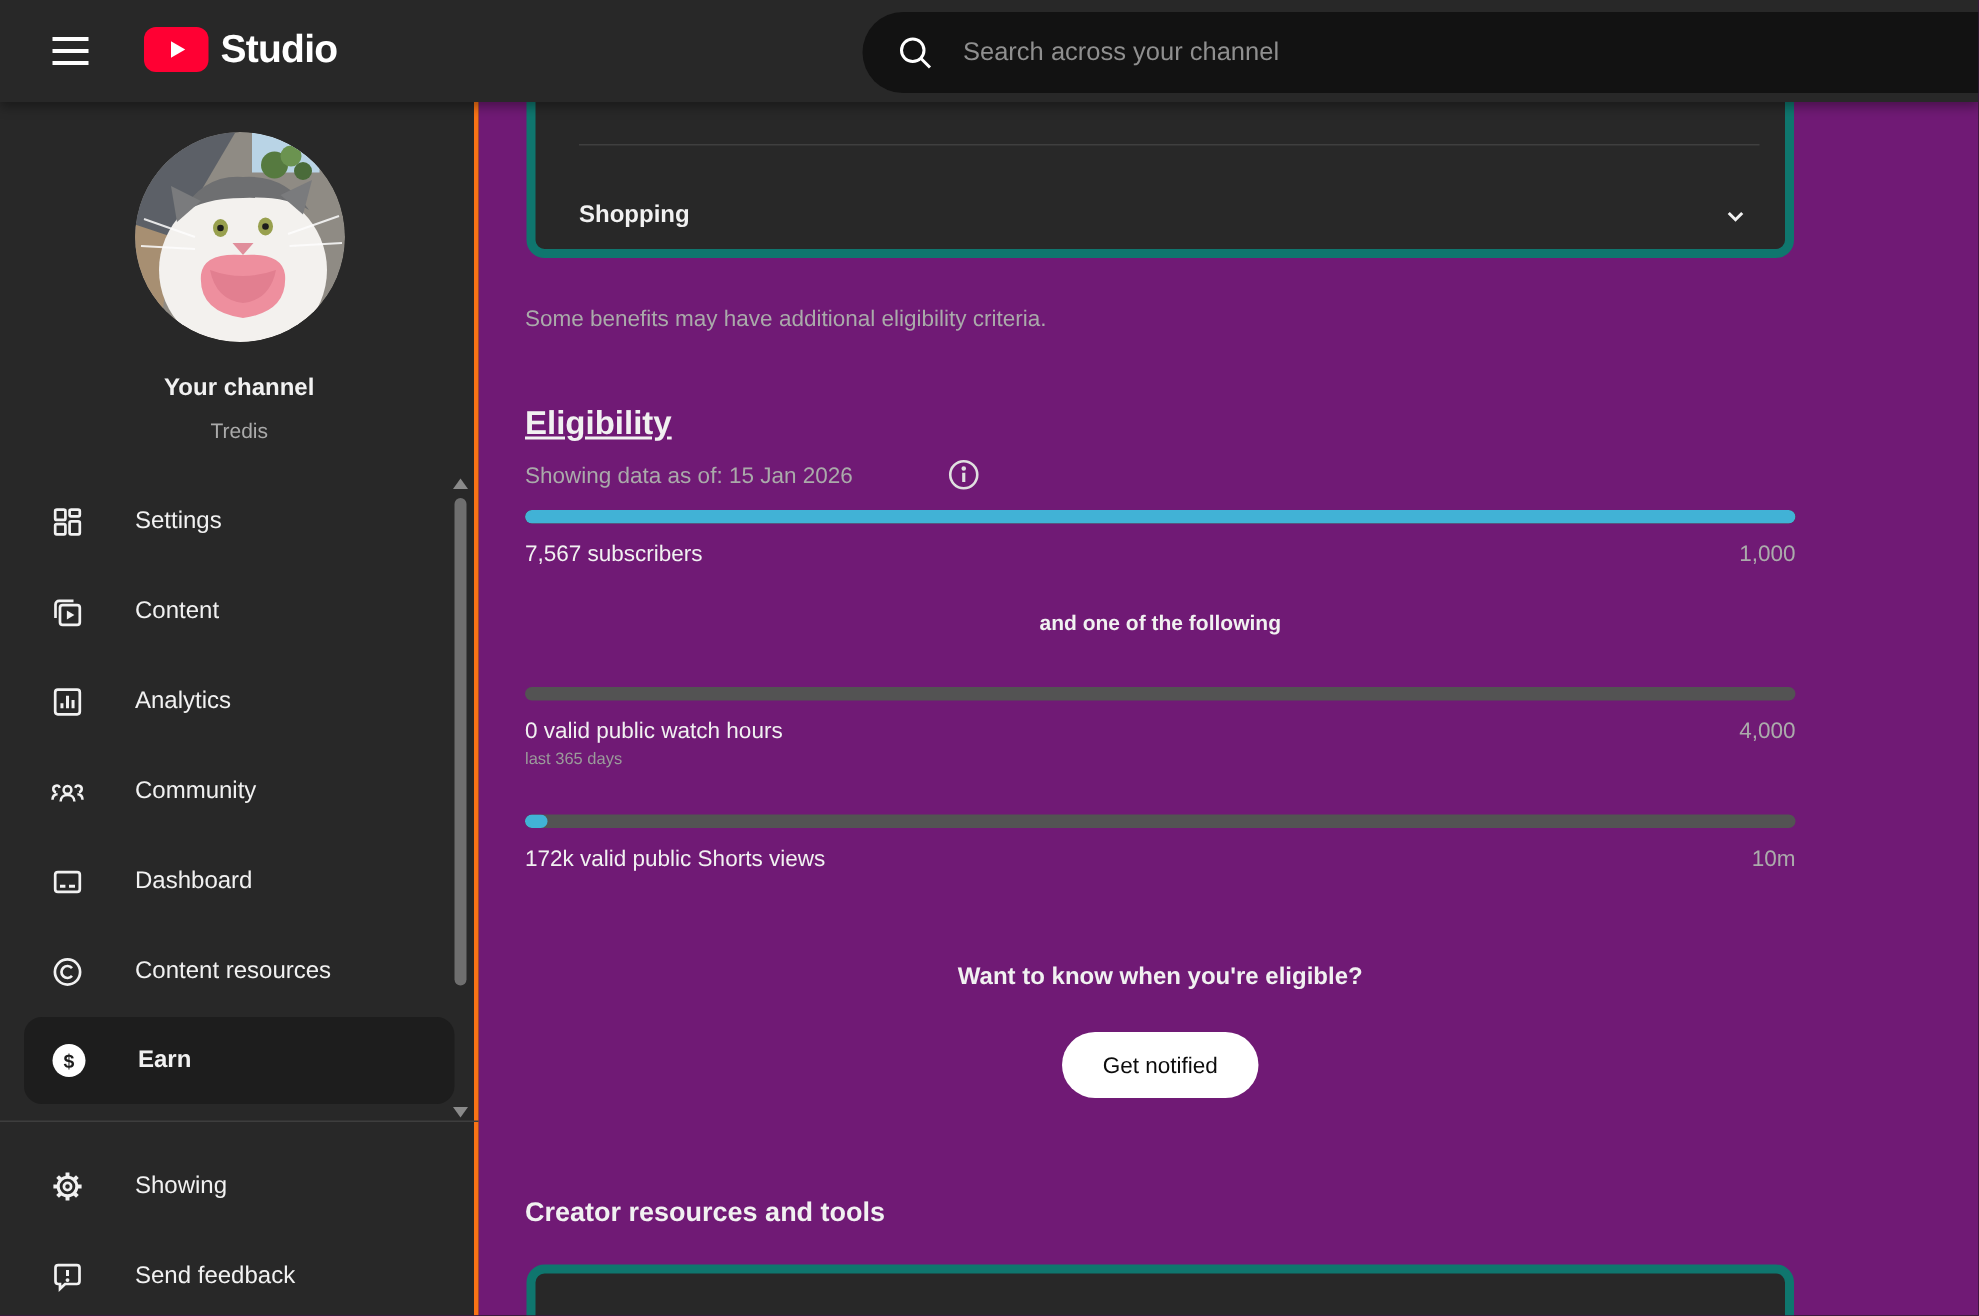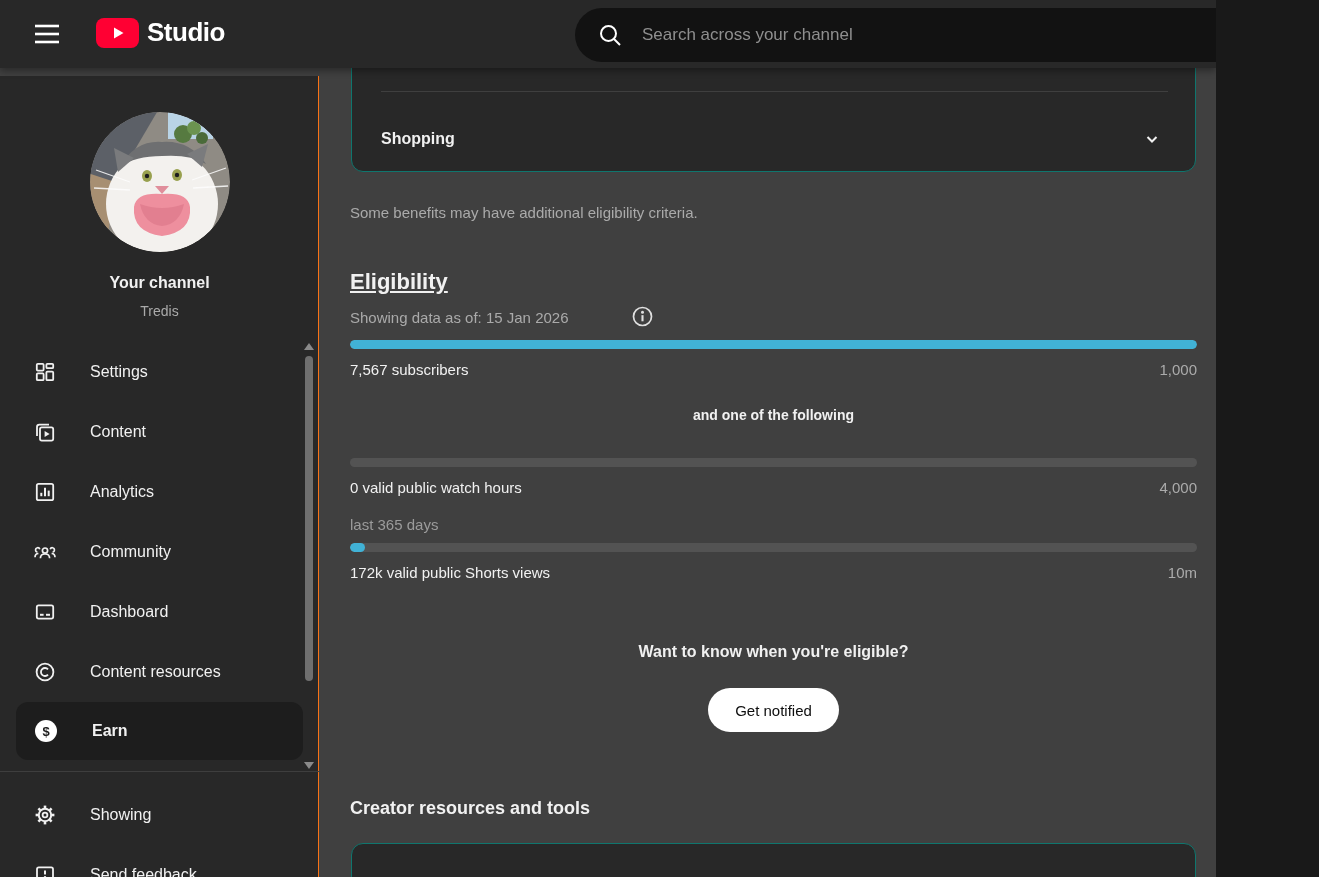--- a/index.html
+++ b/index.html
@@ -1,20 +1,20 @@
 <!DOCTYPE html>
 <html><head>
 <meta charset="utf-8">
 <style>
   * { margin:0; padding:0; box-sizing:border-box; }
   html,body { background:#191919; }
   body { font-family:"Liberation Sans","DejaVu Sans",sans-serif; }
   .screen {
-    position:relative; width:1216px; height:877px; overflow:hidden;
-    background:#404040; color:#f1f1f1;
+    position:relative; width:1319px; height:877px; overflow:hidden;
+    background:#701a75; color:#f1f1f1;
     --accent:#41b2d6; --track:#535353; --brand:#ff0033;
   }
   svg { display:block; }
 
   
   .topbar {
     position:absolute; top:0; left:0; right:0; height:68px;
     background:#282828; z-index:20; box-shadow:0 3px 7px rgba(0,0,0,.35);
   }
   .hamburger { position:absolute; left:29px; top:19px; width:36px; height:30px;
@@ -28,22 +28,22 @@
     background:#121212; border-radius:27px; display:flex; align-items:center; padding-left:22px;
   }
   .searchbox input {
     background:transparent; border:none; outline:none; color:#e8e8e8;
     font-size:17px; margin-left:19px; width:600px; font-family:inherit;
   }
   .searchbox input::placeholder { color:#8f8f8f; }
 
   
   .sidebar {
-    position:absolute; top:76px; left:0; width:319px; bottom:0;
-    background:#282828; border-right:1px solid #f97316; z-index:10;
+    position:absolute; top:52px; left:0; width:319px; bottom:0;
+    background:#282828; border-right:3px solid #f97316; z-index:10;
   }
   .avatar { position:absolute; top:36px; left:90px; width:140px; height:140px;
     border-radius:50%; overflow:hidden; cursor:pointer; }
   .channel-title { position:absolute; top:198px; left:0; width:319px; text-align:center;
     font-size:16px; font-weight:700; color:#f1f1f1; }
   .channel-name { position:absolute; top:227px; left:0; width:319px; text-align:center;
     font-size:14px; color:#aaaaaa; }
   .nav-item {
     position:absolute; left:16px; width:287px; height:58px; border-radius:12px;
     display:flex; align-items:center; padding-left:17px; gap:33px; cursor:pointer;
@@ -54,41 +54,41 @@
   .side-divider { position:absolute; left:0; width:319px; height:1px; background:#3e3e3e; top:695px; }
   .sb-arrow-up { position:absolute; right:4px; top:267px; width:0; height:0;
     border-left:5px solid transparent; border-right:5px solid transparent; border-bottom:7px solid #8a8a8a; cursor:pointer; }
   .sb-arrow-down { position:absolute; right:4px; top:686px; width:0; height:0;
     border-left:5px solid transparent; border-right:5px solid transparent; border-top:7px solid #8a8a8a; cursor:pointer; }
   .sb-thumb { position:absolute; right:5px; top:280px; width:8px; height:325px;
     background:#6f6f6f; border-radius:4px; cursor:pointer; }
 
   
   .main { position:absolute; top:68px; left:319px; right:0; bottom:0; overflow:hidden; }
-  .card { position:absolute; border:1px solid #0f766e; border-radius:12px; background:#282828;text-decoration:underline; }
+  .card { position:absolute; border:6px solid #0f766e; border-radius:12px; background:#282828;text-decoration:underline; }
   .card.shopping { left:32px; width:845px; top:-21px; height:125px; }
   .card.resources { left:32px; width:845px; top:775px; height:120px; }
   .card-divider { position:absolute; left:61px; width:787px; height:1px; background:#3f3f3f; top:22px; }
   .shopping-row { position:absolute; left:61px; top:56px; width:760px; height:28px;
     display:flex; align-items:center; cursor:pointer; }
   .shopping-label { font-size:16px; font-weight:700; color:#f1f1f1; }
   .chevron { position:absolute; left:759px; top:2px; cursor:pointer; }
 
   .note { position:absolute; left:31px; top:136px; font-size:15px; color:#aaaaaa; }
   .elig-title { position:absolute; left:31px; top:201px; font-size:22px; font-weight:700; color:#f1f1f1;text-decoration:underline; }
   .data-asof { position:absolute; left:31px; top:241px; font-size:15px; color:#aaaaaa; display:flex; align-items:center; }
   .info-icon { position:absolute; left:281px; top:-4px; cursor:pointer; }
 
   .req { position:absolute; left:31px; width:847px; }
   .track { height:9px; border-radius:5px; background:var(--track); overflow:hidden; }
   .fill { height:100%; border-radius:5px; background:var(--accent); }
   .req-line { margin-top:12px; display:flex; justify-content:space-between; align-items:baseline; }
   .req-label { font-size:15px; color:#f1f1f1; }
   .req-target { font-size:15px; color:#ababab; }
-  .req-sub { margin-top:20px; font-size:15px; color:#9b9b9b; }
+  .req-sub { margin-top:4px; font-size:11px; color:#9b9b9b; }
 
   .connector { position:absolute; left:31px; top:339px; width:847px; text-align:center;
     font-size:14px; font-weight:700; color:#f1f1f1; }
   .cta-question { position:absolute; left:31px; top:575px; width:847px; text-align:center;
     font-size:16px; font-weight:700; color:#f1f1f1; }
   .cta-button {
     position:absolute; left:389px; top:620px; width:131px; height:44px; border:none;
     border-radius:22px; background:#ffffff; color:#0d0d0d; font-size:15px; font-weight:400;
     font-family:inherit; cursor:pointer;
   }

